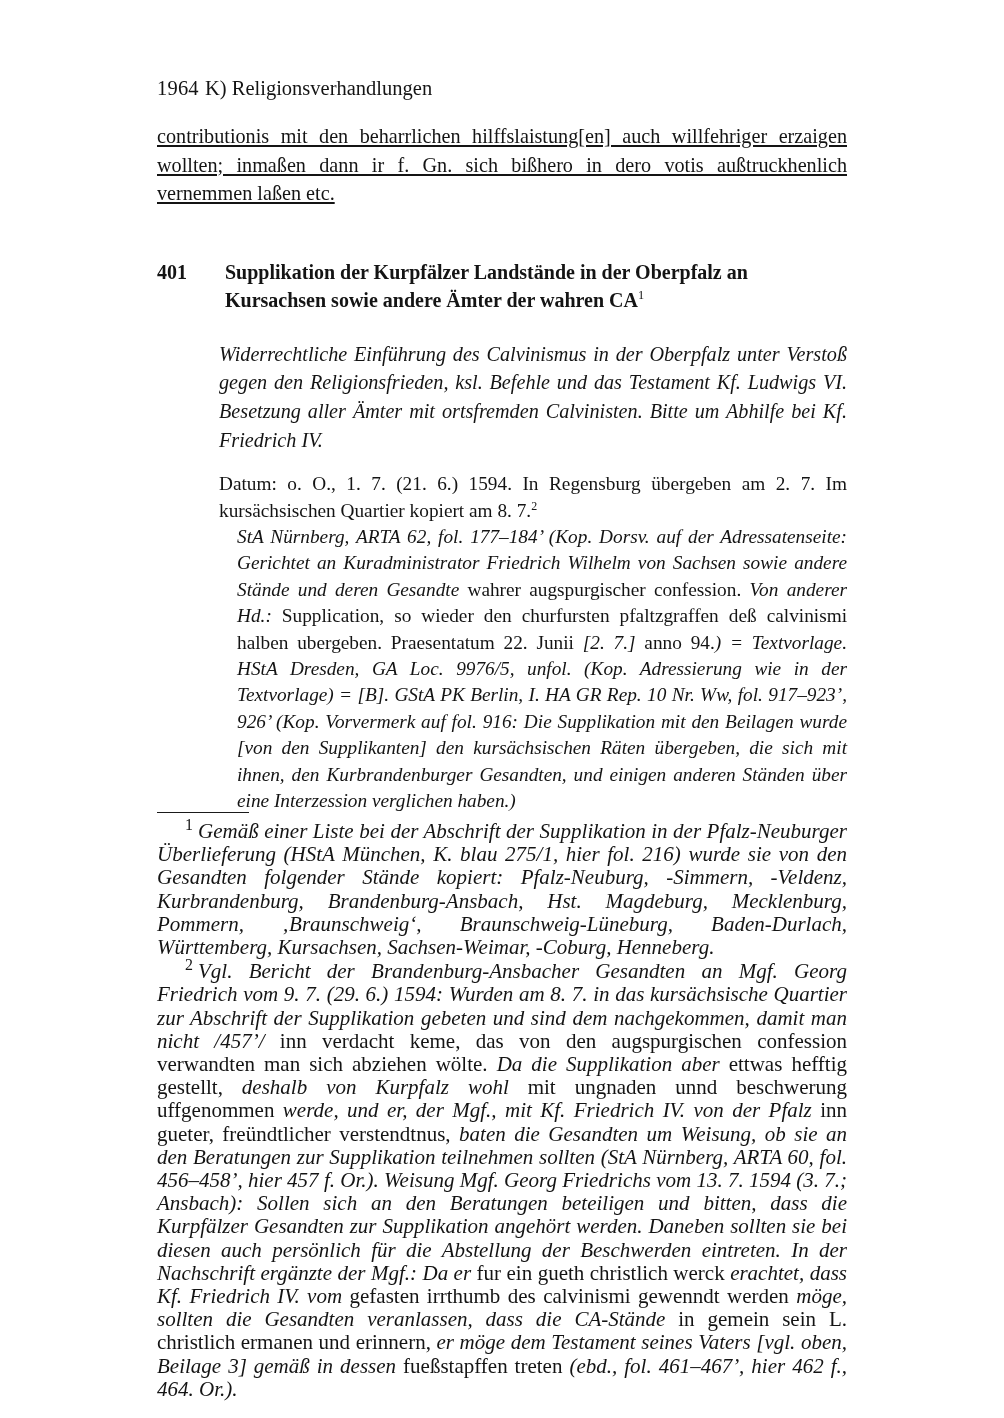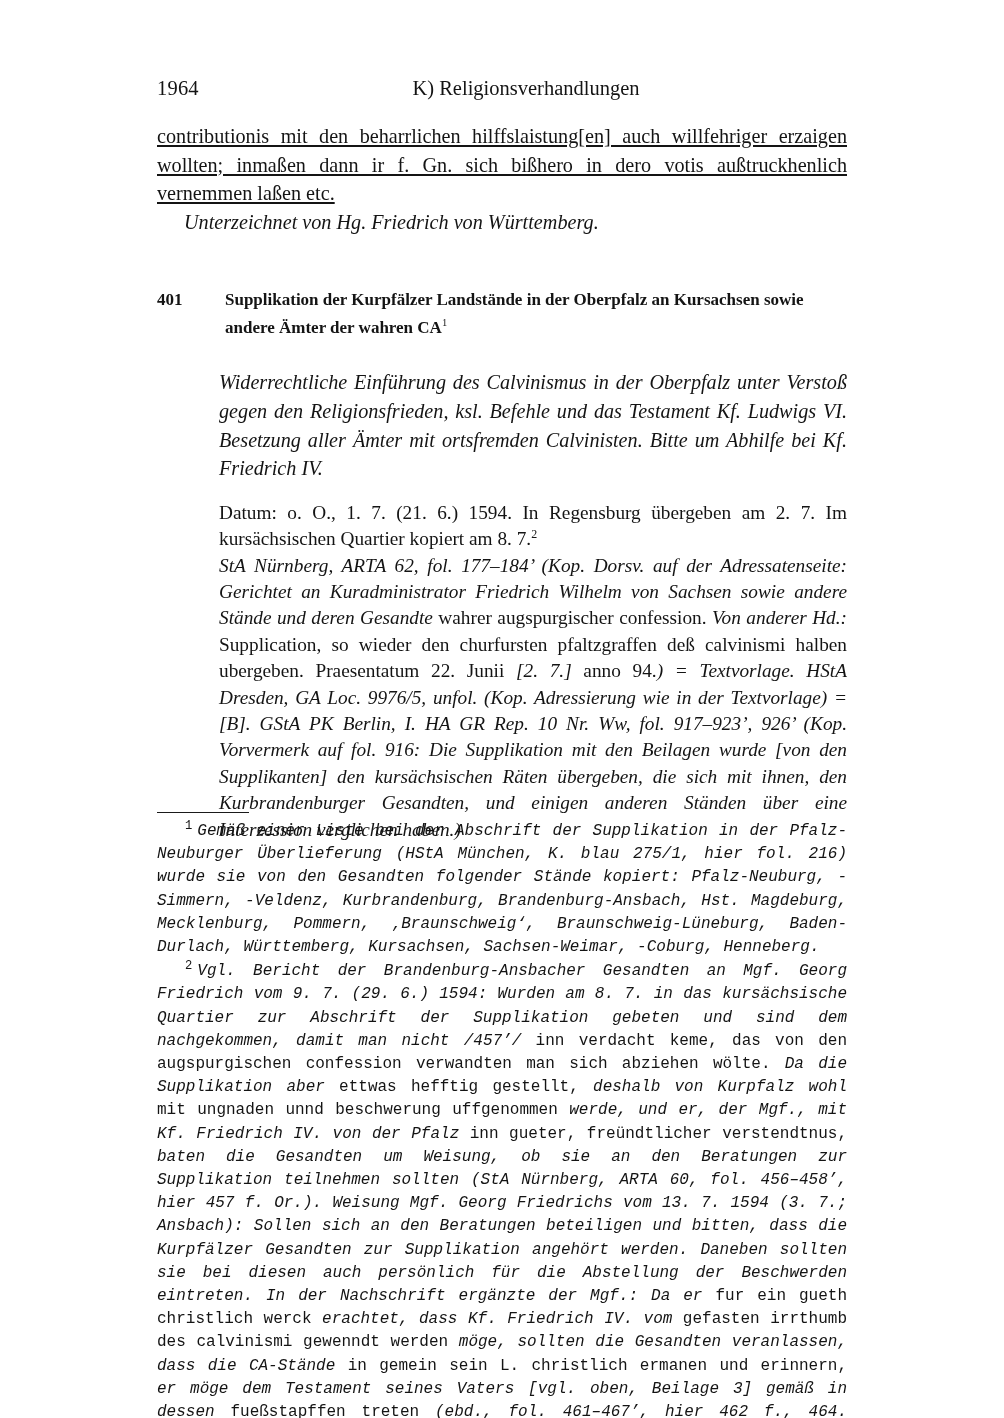--- a/index.html
+++ b/index.html
@@ -35,21 +35,21 @@
     position: absolute;
     left: 0;
     top: 0;
     letter-spacing: 0.2px;
   }
   .runhead .title {
     position: absolute;
     left: 0;
     top: 0;
     width: 690px;
-    text-align: center;
+    text-align: left;
     padding-left: 48px;
     box-sizing: border-box;
   }
   
   .body-col {
     position: absolute;
     top: 122px;
     left: 157px;
     width: 690px;
   }
@@ -73,21 +73,21 @@
     text-indent: 27px;
   }
   .sig-line.italic {
     font-style: italic;
   }
   
   .piece-head {
     position: relative;
     margin-top: 50px;
     font-weight: bold;
-    font-size: 17px;
+    font-size: 20px;
     line-height: 28px;
     padding-left: 68px;
   }
   .piece-head .num {
     position: absolute;
     left: 0;
     top: 0;
   }
   sup {
     font-size: 0.62em;
@@ -115,42 +115,42 @@
     line-height: 26.4px;
     text-align: justify;
   }
   .apparatus .it {
     font-style: italic;
   }
   .datum {
   }
   .source {
     margin-top: 0;
+    margin-left: 18px;
   }
   
   .footnotes {
     position: absolute;
     left: 157px;
     top: 812px;
     width: 690px;
   }
   .fn-rule {
     width: 92px;
     height: 0;
     border-top: 1.1px solid #1a1a1a;
     margin: 0 0 7px 0;
   }
   .fn {
-    font-size: 16px;
+    font-size: 21px;
     line-height: 23.2px;
     text-align: justify;
     font-style: italic;
     text-indent: 28px;
     margin-bottom: 0;
-    font-family: Liberation Mono, monospace;
   }
   .fn + .fn {
     margin-top: 1px;
   }
   .fn .marker {
     font-style: normal;
     font-size: 0.76em;
     vertical-align: super;
     line-height: 0;
     margin-right: 5px;
@@ -167,21 +167,20 @@
   <div class="runhead">
     <span class="folio">1964</span>
     <span class="title">K) Religionsverhandlungen</span>
   </div>
 
   <div class="body-col">
 
     <p class="para cont">contributionis mit den beharrlichen hilffslaistung[en] auch willfehriger erzaigen wollten; inmaßen dann ir f. Gn. sich bißhero in dero votis außtruckhenlich vernemmen laßen etc.</p>
 
 
-    <p class="sig-line italic">Unterzeichnet von Hg. Friedrich von Württemberg.</p>
 
     <div class="piece-head">
       <span class="num">401</span>
       <span>Supplikation der Kurpfälzer Landstände in der Oberpfalz an Kursachsen sowie andere Ämter der wahren CA</span><sup>1</sup>
     </div>
 
     <p class="regest">Widerrechtliche Einführung des Calvinismus in der Oberpfalz unter Verstoß gegen den Religionsfrieden, ksl. Befehle und das Testament Kf. Ludwigs VI. Besetzung aller Ämter mit ortsfremden Calvinisten. Bitte um Abhilfe bei Kf. Friedrich IV.</p>
 
     <div class="apparatus">
       <p class="datum"><span>Datum: o. O., 1. 7. (21. 6.) 1594. In Regensburg übergeben am 2. 7. Im kursächsischen Quartier kopiert am 8. 7.</span><sup>2</sup></p>

